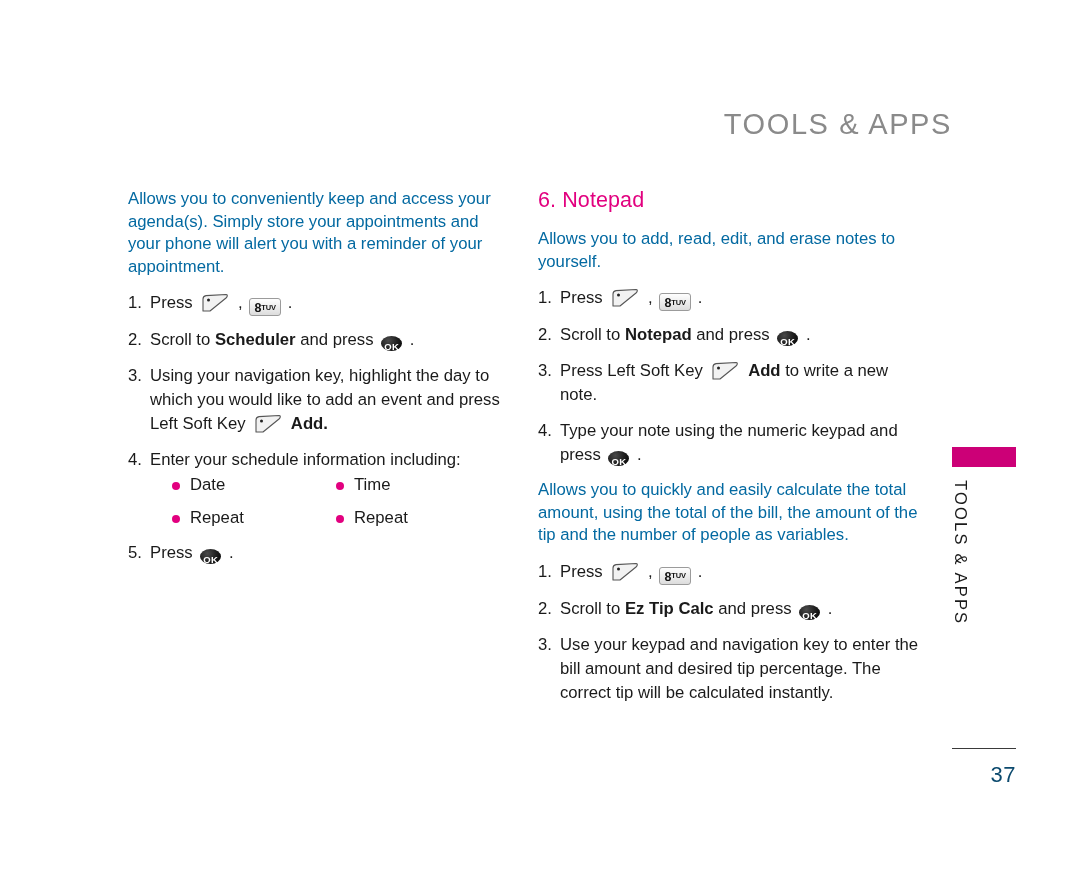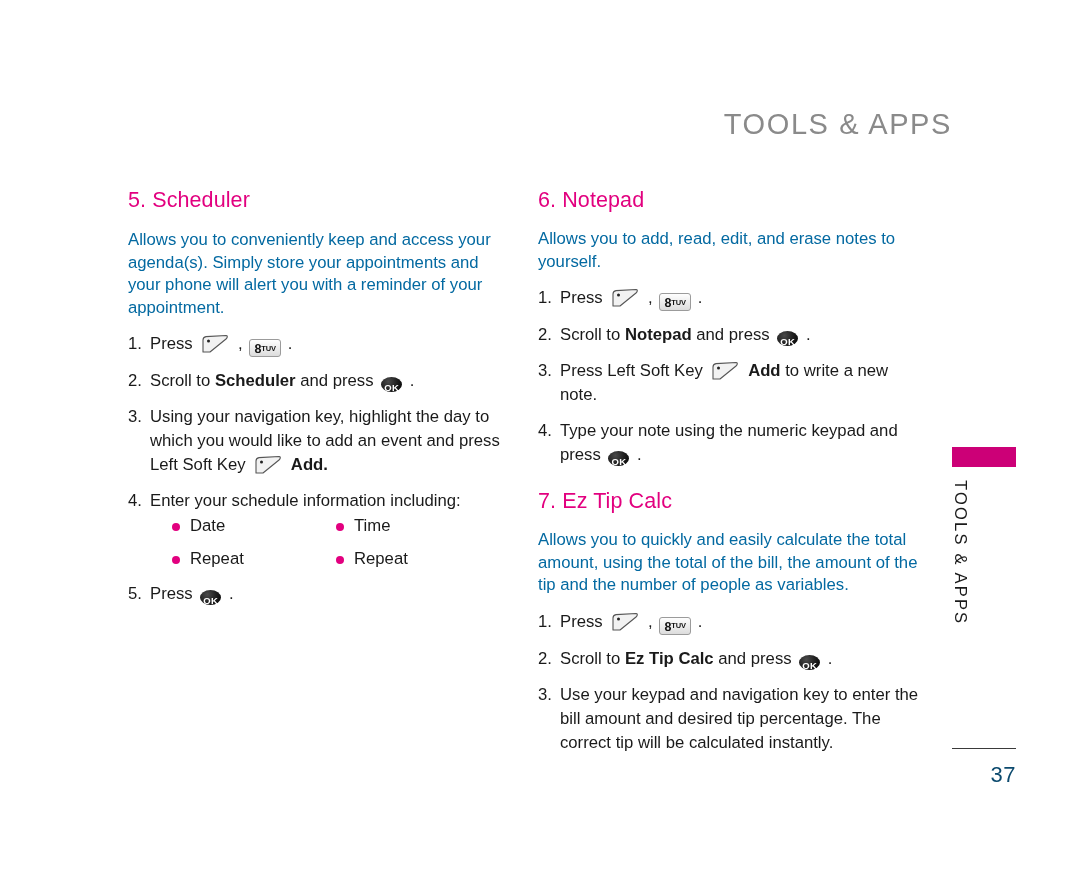--- a/index.html
+++ b/index.html
@@ -204,21 +204,20 @@
 </style>
 </head>
 <body>
 
 <div class="page">
 
   <div class="running-head">TOOLS &amp; APPS</div>
 
   <div class="col col-left">
 
-    <h2 class="section-title">5. Scheduler</h2>
 
     <p class="para">Allows you to conveniently keep and access your agenda(s). Simply store your appointments and your phone will alert you with a reminder of your appointment.</p>
 
     <ul class="steps">
 
       <li class="step">
         <span class="num">1.</span>
         <span>Press</span>
         <span class="softkey-icon">
           <svg viewBox="0 0 30 20" width="30" height="20">
@@ -324,21 +323,20 @@
 
       <li class="step">
         <span class="num">4.</span>
         <span>Type your note using the numeric keypad and press</span>
         <span class="ok-icon">OK</span>
         <span>.</span>
       </li>
 
     </ul>
 
-    <h2 class="section-title tight" style="margin-top:22px">7. Ez Tip Calc</h2>
 
     <p class="para">Allows you to quickly and easily calculate the total amount, using the total of the bill, the amount of the tip and the number of people as variables.</p>
 
     <ul class="steps">
 
       <li class="step">
         <span class="num">1.</span>
         <span>Press</span>
         <span class="softkey-icon">
           <svg viewBox="0 0 30 20" width="30" height="20">

